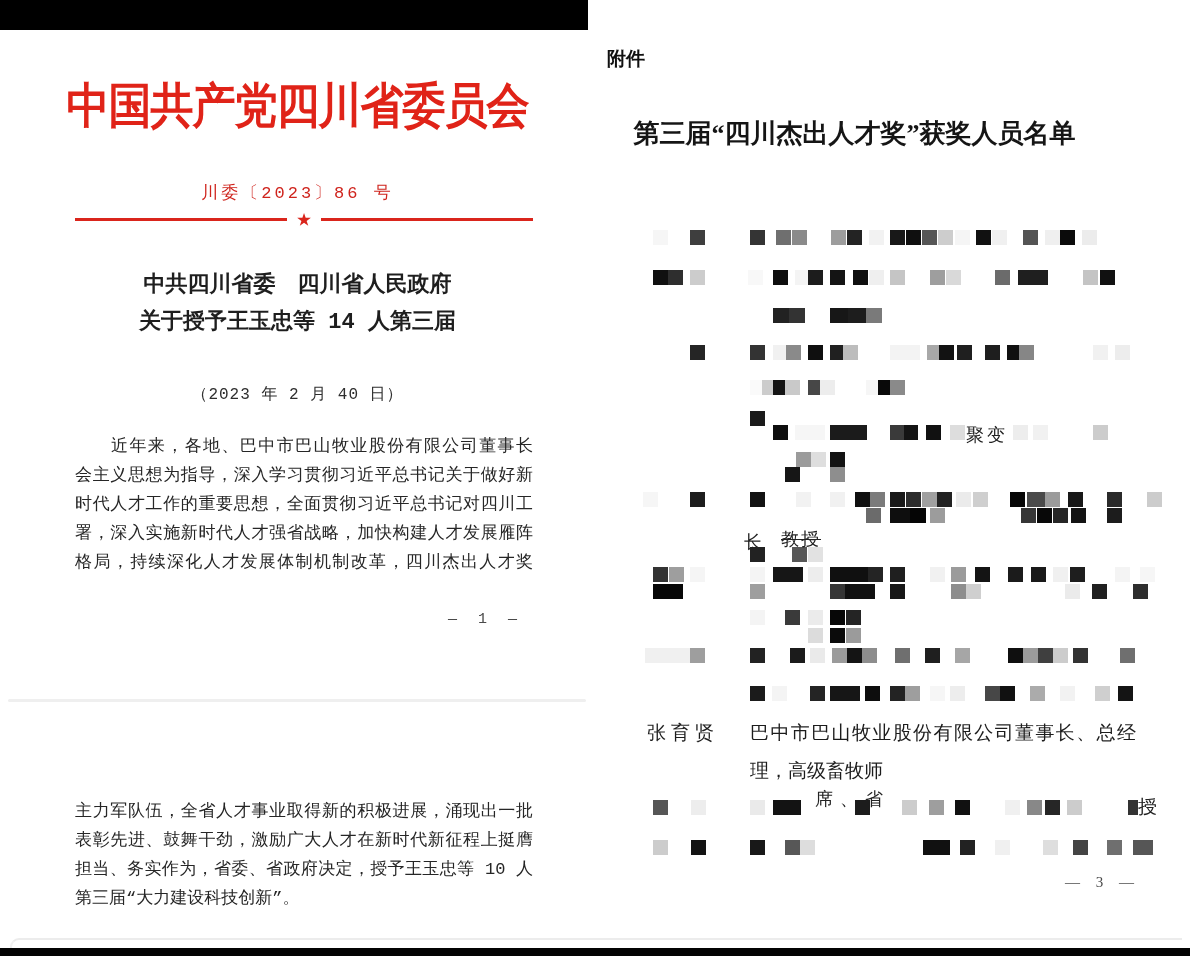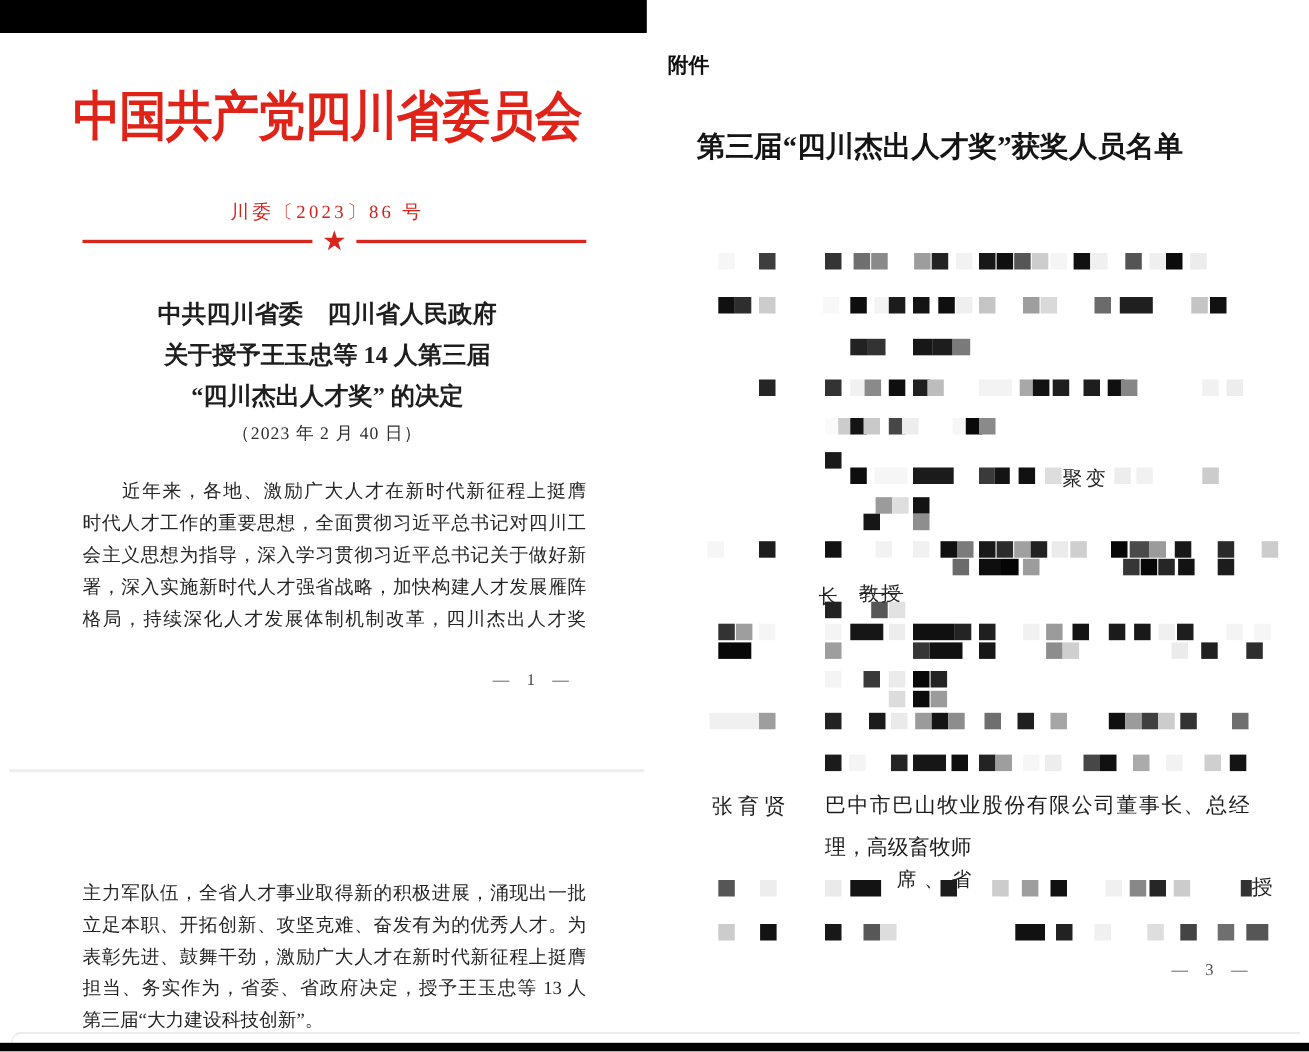--- a/index.html
+++ b/index.html
@@ -2,21 +2,21 @@
 <html><head>
 <meta charset="utf-8">
 <style>
   html,body{margin:0;padding:0;}
   body{
     width:1190px;height:956px;position:relative;overflow:hidden;
     background:#ffffff;color:#2b2b2b;
     font-family:"Liberation Serif","DejaVu Serif",serif;
   }
   .page{position:absolute;top:0;height:956px;width:595px;background:transparent;}
-  #page-left{left:0;}
+  #page-left{left:0;font-family:Liberation Mono, monospace;}
   #page-right{left:595px;}
 
   .top-bar{position:absolute;left:0;top:0;width:588px;height:30px;background:#000;}
   .bottom-bar{position:absolute;left:0;top:948px;width:1190px;height:8px;background:#030303;}
   .bottom-edge{position:absolute;left:10px;top:938px;width:1170px;height:12px;
     border-top:2px solid #ececec;border-left:2px solid #f1f1f1;border-top-left-radius:9px;}
   .seam{position:absolute;left:8px;top:699px;width:578px;height:3px;background:#efefef;border-radius:3px;}
 
   
   .red-header{position:absolute;left:0;top:74px;width:100%;text-align:center;
@@ -82,40 +82,38 @@
 
   <div class="red-rule">
     <span class="rule-seg"></span>
     <span class="star">★</span>
     <span class="rule-seg"></span>
   </div>
 
   <div class="title-block">
     <div>中共四川省委　四川省人民政府</div>
     <div>关于授予王玉忠等 14 人第三届</div>
-    <div>“四川杰出人才奖” 的决定</div>
   </div>
 
   <div class="date-line">（2023 年 2 月 40 日）</div>
 
   <div class="para para1">
-    <div class="bline indent">近年来，各地、激励广大人才在新时代新征程上挺膺</div>
+    <div class="bline indent">近年来，各地、巴中市巴山牧业股份有限公司董事长</div>
+    <div class="bline">会主义思想为指导，深入学习贯彻习近平总书记关于做好新</div>
     <div class="bline">时代人才工作的重要思想，全面贯彻习近平总书记对四川工</div>
-    <div class="bline">会主义思想为指导，深入学习贯彻习近平总书记关于做好新</div>
     <div class="bline">署，深入实施新时代人才强省战略，加快构建人才发展雁阵</div>
     <div class="bline">格局，持续深化人才发展体制机制改革，四川杰出人才奖</div>
   </div>
 
   <div class="pageno" id="pn1">— 1 —</div>
 
   <div class="para para2">
     <div class="bline">主力军队伍，全省人才事业取得新的积极进展，涌现出一批</div>
-    <div class="bline">立足本职、开拓创新、攻坚克难、奋发有为的优秀人才。为</div>
     <div class="bline">表彰先进、鼓舞干劲，激励广大人才在新时代新征程上挺膺</div>
-    <div class="bline">担当、务实作为，省委、省政府决定，授予王玉忠等 13 人</div>
+    <div class="bline">担当、务实作为，省委、省政府决定，授予王玉忠等 10 人</div>
     <div class="bline nojust">第三届“大力建设科技创新”。</div>
   </div>
 </div>
 
 <div class="page" id="page-right">
 
   <div class="attach">附件</div>
 
   <div class="r-title">第三届“四川杰出人才奖”获奖人员名单</div>
 

